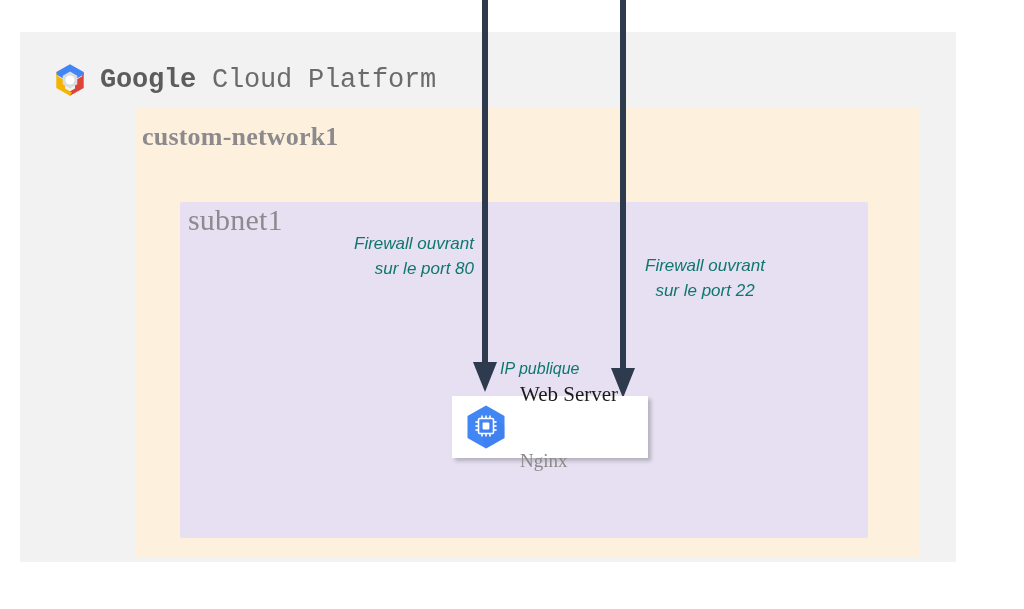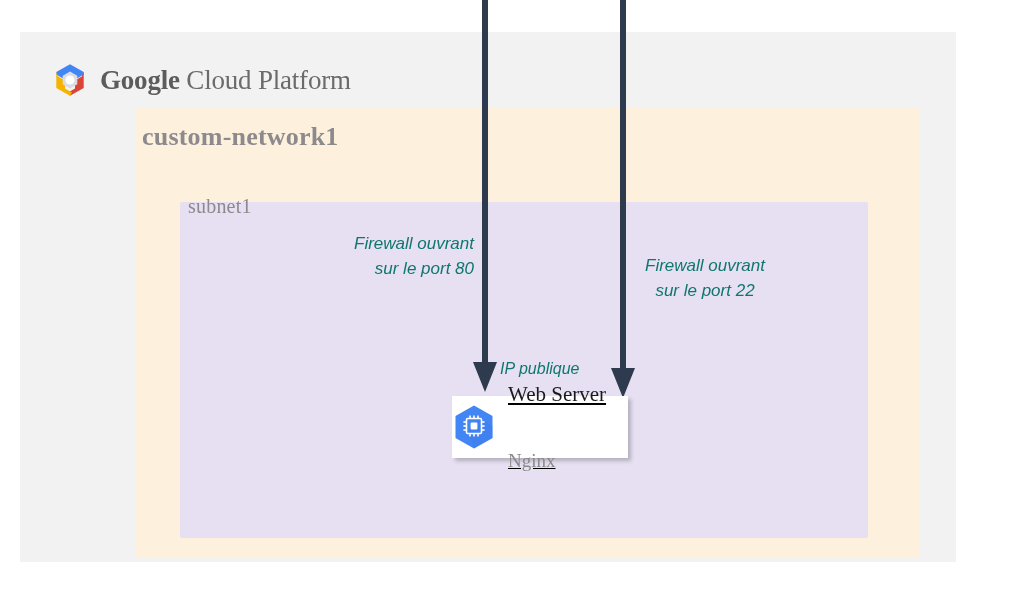--- a/index.html
+++ b/index.html
@@ -53,36 +53,36 @@
     letter-spacing: 0.2px;
   }
   #network-title {
     left: 142px;
     top: 122px;
     font-size: 26px;
     font-weight: bold;
   }
   #subnet-title {
     left: 188px;
-    top: 195px;
-    font-size: 20px;
+    top: 203px;
+    font-size: 30px;
   }
 
   
   #gcp-logo {
     position: absolute;
     left: 50px;
     top: 60px;
     display: flex;
     align-items: center;
     gap: 10px;
   }
   #gcp-hex-icon { display: block; }
   #gcp-wordmark {
-    font-family: Liberation Serif, serif;
+    font-family: Liberation Mono, monospace;
     font-size: 27px;
     color: #5c5c5c;
     white-space: nowrap;
     letter-spacing: -0.2px;
   }
   #gcp-wordmark .wm-bold { font-weight: 700; }
   #gcp-wordmark .wm-light { font-weight: 400; color: #6b6b6b; }
 
   
   .arrow-svg {
@@ -119,28 +119,28 @@
     left: 500px;
     top: 356px;
     font-size: 16px;
   }
 
   
   #server-card {
     position: absolute;
     left: 452px;
     top: 396px;
-    width: 176px;
+    width: 196px;
     height: 62px;
     background: #ffffff;
     box-shadow: 3px 3px 4px rgba(0,0,0,0.22);
     display: flex;
     align-items: center;
+    padding-left: 12px;
     box-sizing: border-box;
-    text-decoration: underline;
   }
   #server-icon { display: block; flex: 0 0 auto; }
   #server-text {
     margin-left: 12px;
     display: flex;
     flex-direction: column;
     justify-content: center;
   }
   #server-name {
     font-family: "Liberation Serif", serif;

